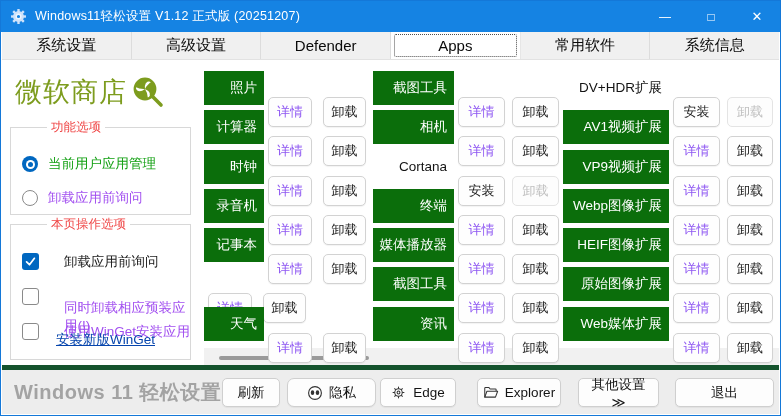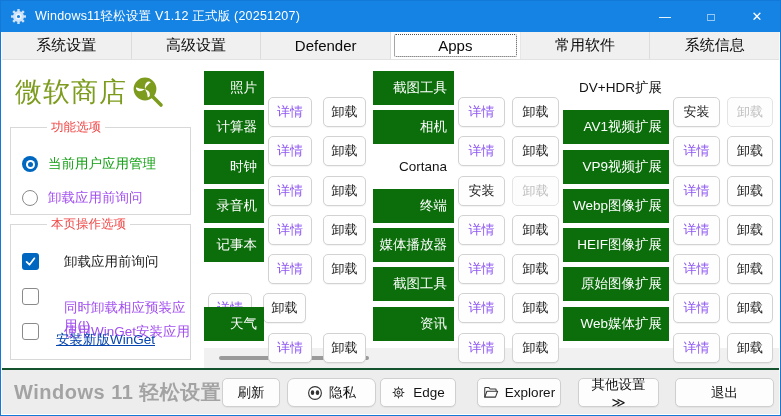--- a/index.html
+++ b/index.html
@@ -66,21 +66,21 @@
   .btn.action{margin-left:4px;}
   .grp0 .btn.action{width:44px;} .grp0 .btn.un{width:43px;margin-left:11px;}
   .grp1 .btn.action{width:47px;} .grp1 .btn.un{width:47px;margin-left:7px;}
   .grp2 .btn.action{width:47px;} .grp2 .btn.un{width:46px;margin-left:7px;}
   .btn.purple{color:#8e57f2;}
   .btn.disabled{color:#c0c0c0;border-color:#e4e4e4;background:#fdfdfd;box-shadow:none;}
   .hsb{position:absolute;left:2px;right:0;top:288px;height:21px;background:#f1f1f1;}
   .hsb-thumb{position:absolute;left:15px;top:8px;width:150px;height:4px;border-radius:2px;background:#9a9a9a;}
   
   .statusbar{position:absolute;left:1px;right:1px;bottom:1px;height:44px;background:#ededed;
-             border-top:2px solid #14532d;box-sizing:content-box;padding-left:8px;}
+             border-top:5px solid #14532d;box-sizing:content-box;padding-left:8px;}
   .brand{position:absolute;left:12px;top:9px;font-size:20px;font-weight:bold;color:#a3a3a3;letter-spacing:.5px;}
   .sb-btn{position:absolute;top:8px;height:29px;box-sizing:border-box;border:1px solid #cfcfcf;border-radius:5px;
           background:#fdfdfd;font-size:13.5px;color:#141414;display:flex;align-items:center;justify-content:center;
           gap:6px;box-shadow:0 1px 1px rgba(0,0,0,.05);cursor:default;font-family:inherit;}
   .sb-0{left:220px;width:58px;}
   .sb-1{left:285px;width:89px;border-radius:7px;}
   .sb-2{left:378px;width:76px;}
   .sb-3{left:475px;width:84px;}
   .sb-4{left:576px;width:81px;}
   .sb-5{left:673px;width:99px;}

